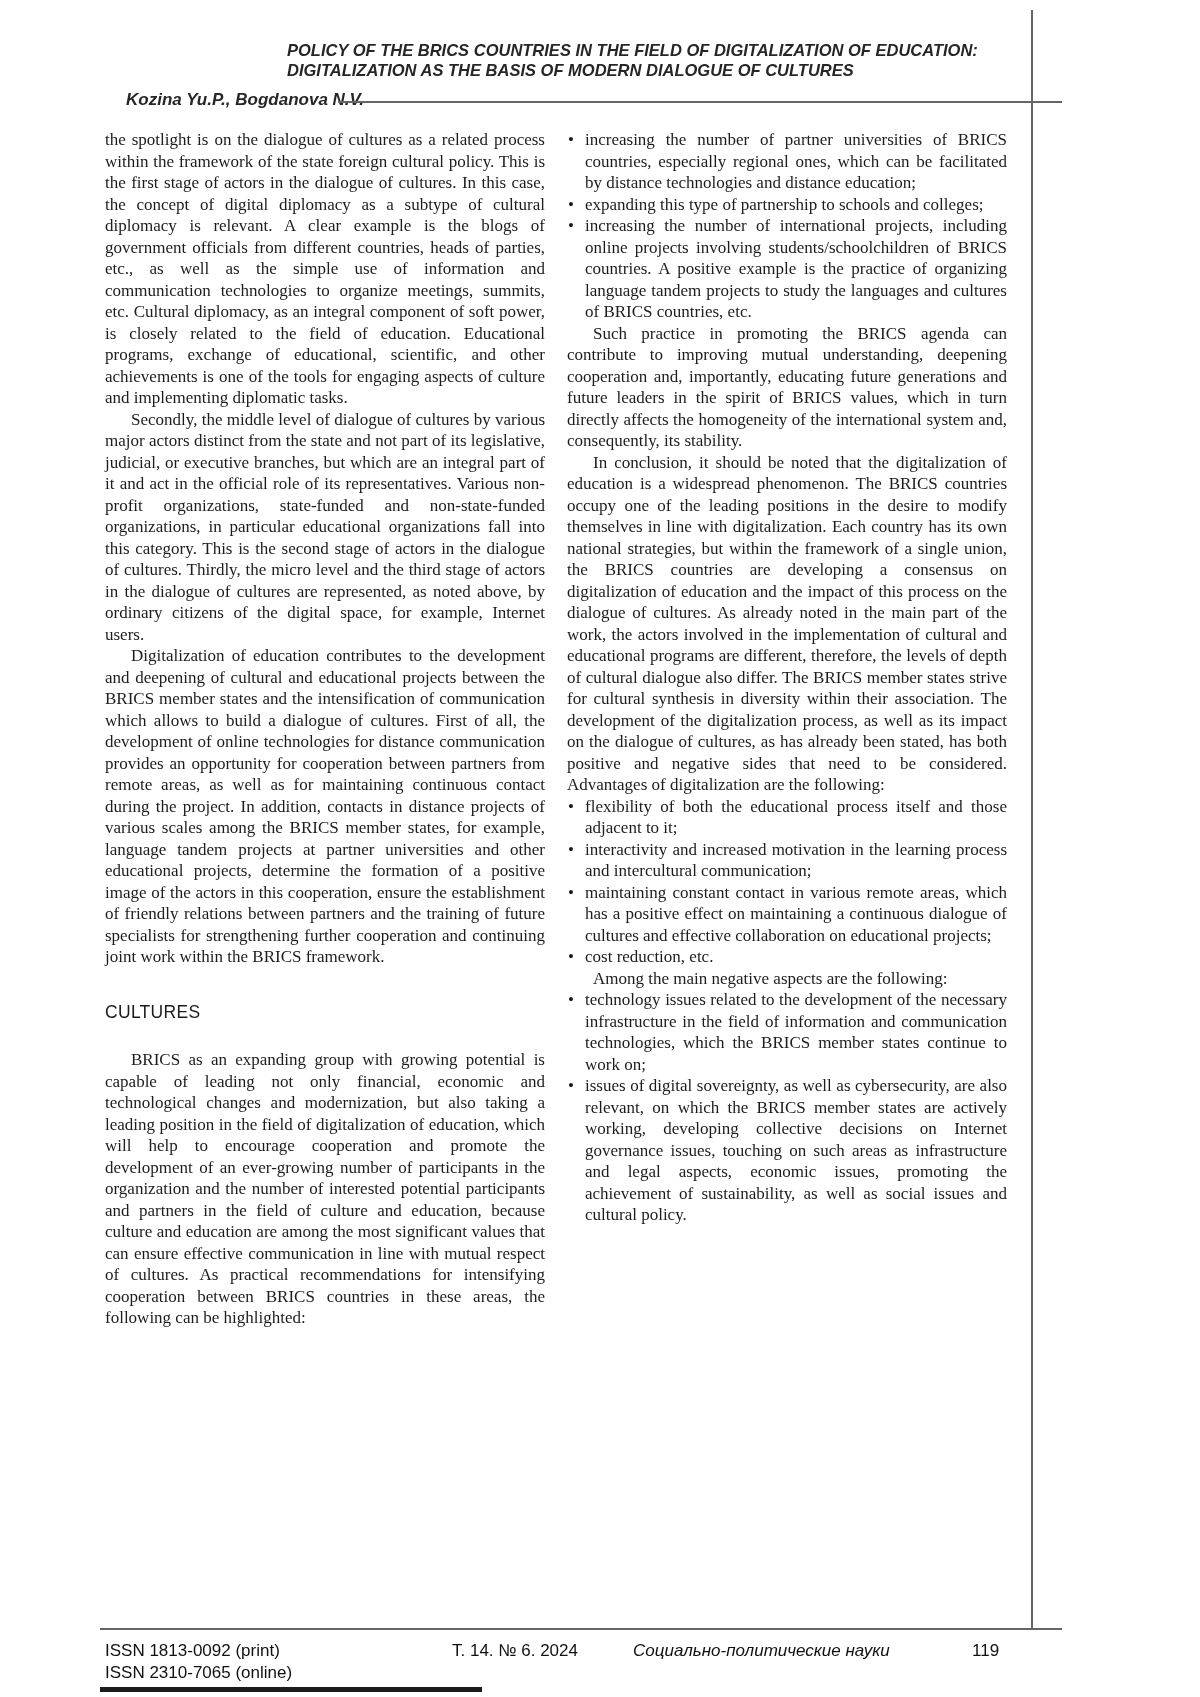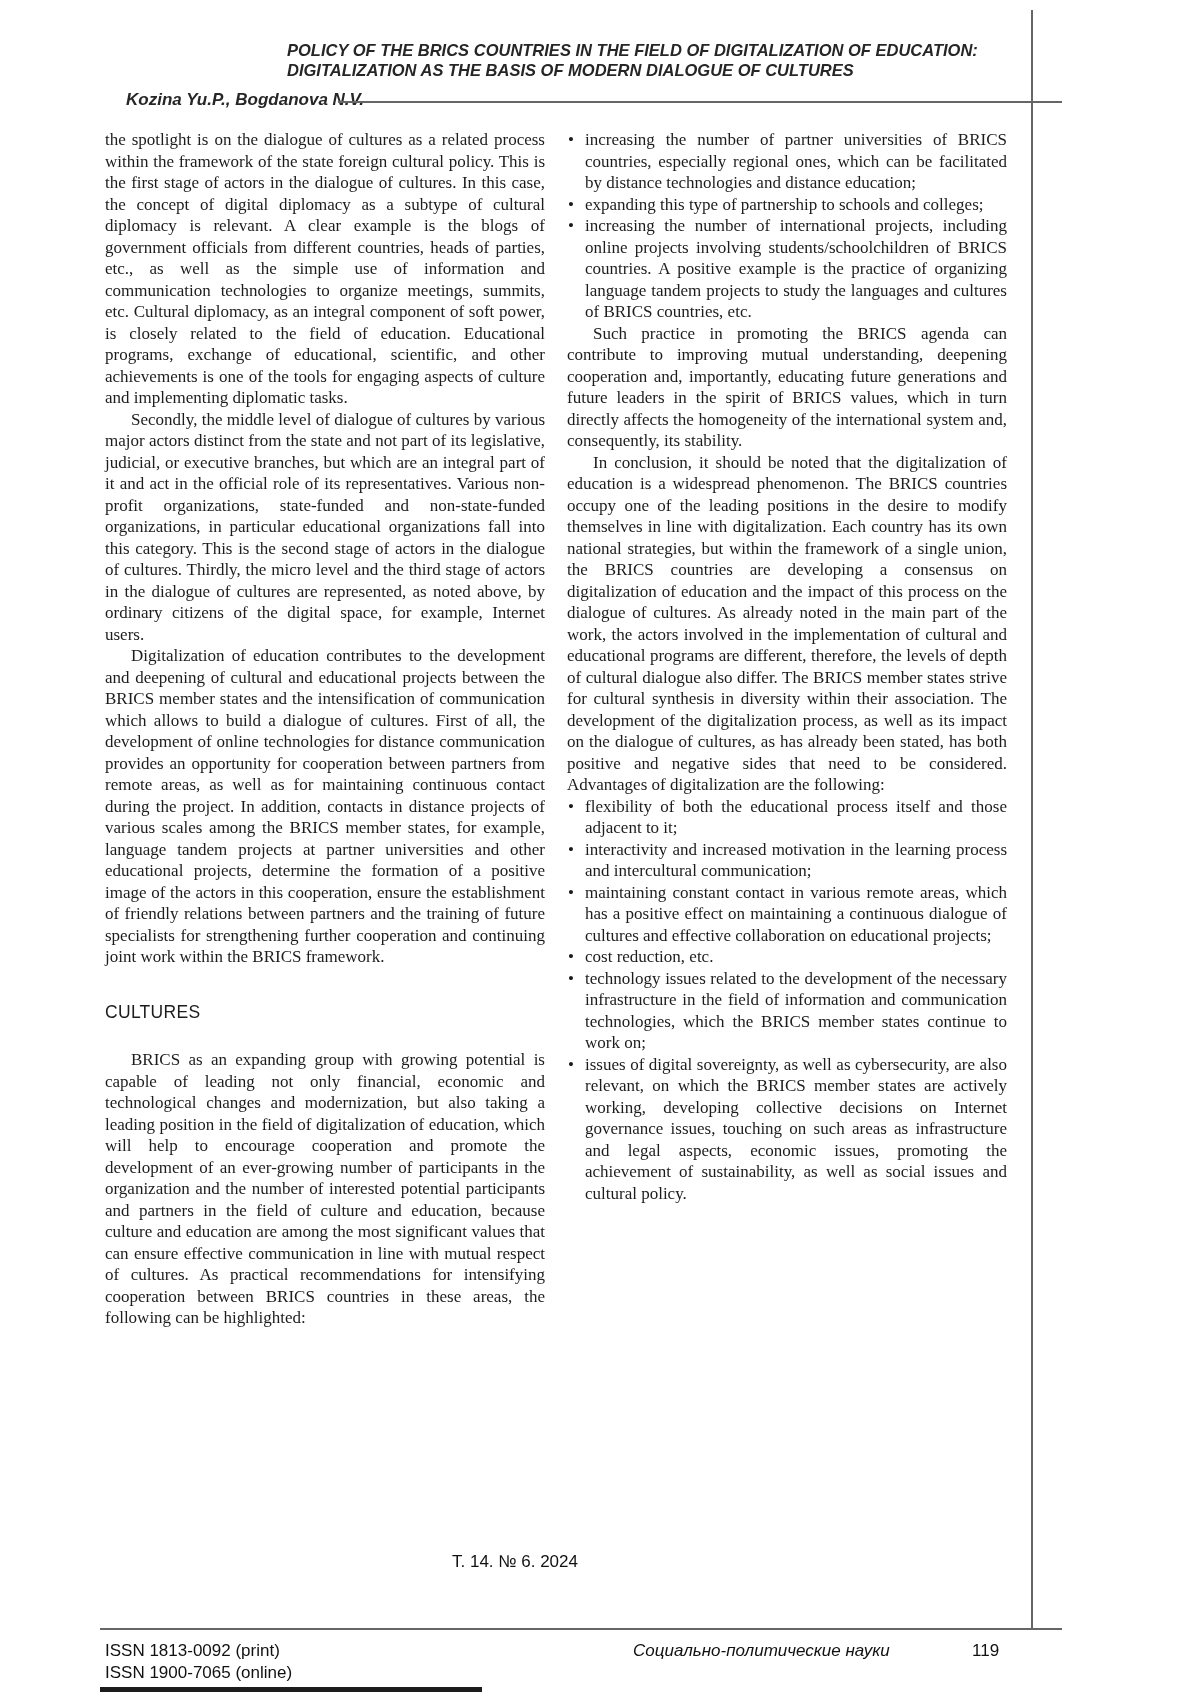--- a/index.html
+++ b/index.html
@@ -84,21 +84,21 @@
     width: 962px;
     height: 2px;
     background: var(--rule-color, #666);
   }
   .footer {
     font-family: "Liberation Sans", "DejaVu Sans", sans-serif;
     font-size: 17px;
     color: #111111;
   }
   .footer-issn   { position: absolute; left: 105px; top: 1640px; line-height: 22px; }
-  .footer-volume { position: absolute; left: 452px; top: 1552px; }
+  .footer-volume { position: absolute; left: 452px; top: 1641px; }
   .footer-journal{ position: absolute; left: 633px; top: 1641px; font-style: italic; }
   .footer-page   { position: absolute; left: 972px; top: 1641px; }
   .bottom-bar {
     position: absolute;
     left: 100px;
     top: 1687px;
     width: 382px;
     height: 5px;
     background: var(--bar-color, #1c1c1c);
   }
@@ -149,36 +149,37 @@
         <span class="bullet-text">interactivity and increased motivation in the learning process and intercultural communication;</span>
       </div>
       <div class="bullet">
         <span class="bullet-marker">•</span>
         <span class="bullet-text">maintaining constant contact in various remote areas, which has a positive effect on maintaining a continuous dialogue of cultures and effective collaboration on educational projects;</span>
       </div>
       <div class="bullet">
         <span class="bullet-marker">•</span>
         <span class="bullet-text">cost reduction, etc.</span>
       </div>
+      <p class="para indent">Among the main negative aspects are the following:</p>
       <div class="bullet">
         <span class="bullet-marker">•</span>
         <span class="bullet-text">technology issues related to the development of the necessary infrastructure in the field of information and communication technologies, which the BRICS member states continue to work on;</span>
       </div>
       <div class="bullet">
         <span class="bullet-marker">•</span>
         <span class="bullet-text">issues of digital sovereignty, as well as cybersecurity, are also relevant, on which the BRICS member states are actively working, developing collective decisions on Internet governance issues, touching on such areas as infrastructure and legal aspects, economic issues, promoting the achievement of sustainability, as well as social issues and cultural policy.</span>
       </div>
     </div>
 
   <div class="footer-rule"></div>
 
   <div class="footer">
     <div class="footer-issn">
       <div>ISSN 1813-0092 (print)</div>
-      <div>ISSN 1900-7065 (online)</div>
+      <div>ISSN 2310-7065 (online)</div>
     </div>
     <div class="footer-volume">Т. 14. № 6. 2024</div>
     <div class="footer-journal">Социально-политические науки</div>
     <div class="footer-page">119</div>
   </div>
 
   <div class="bottom-bar"></div>
 
 </div>
 

